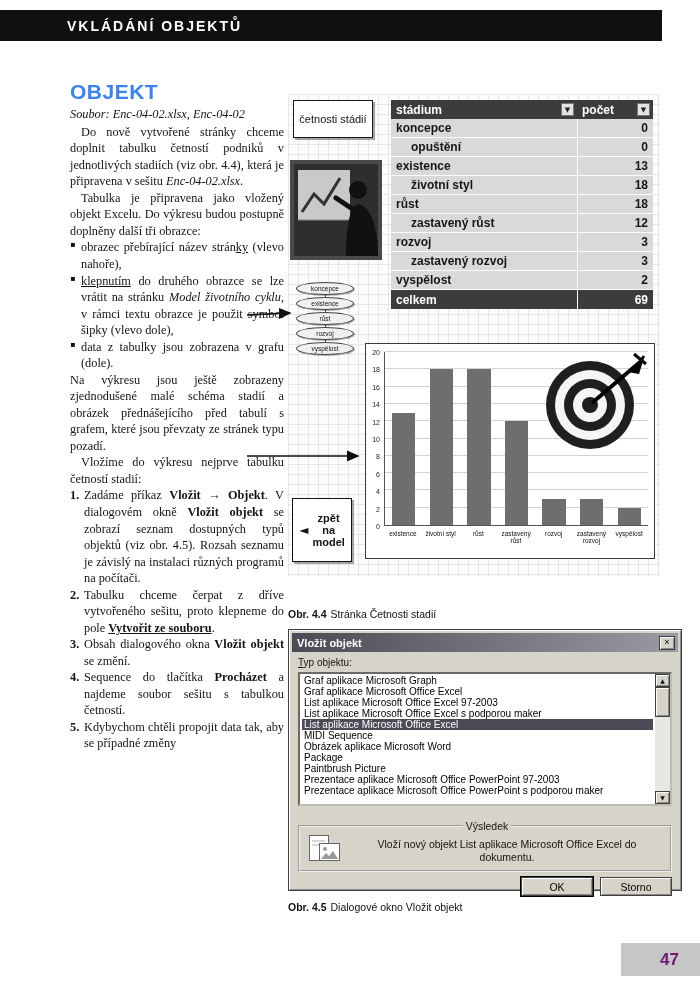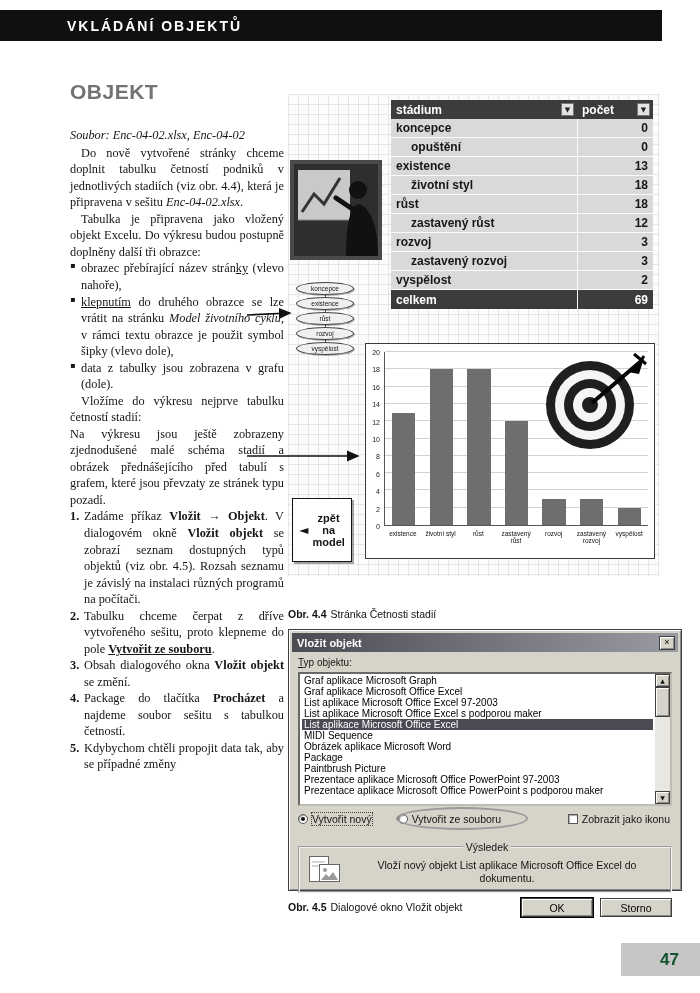--- a/index.html
+++ b/index.html
@@ -9,22 +9,22 @@
 
   
   .topbar{position:absolute;left:0;top:10px;width:662px;height:31px;background:#101010;
           display:flex;align-items:center;padding-left:67px;}
   .topbar-title{color:#fff;font-family:"Liberation Sans",sans-serif;font-weight:bold;
           font-size:14px;letter-spacing:2px;}
 
   
   .article{position:absolute;left:70px;top:78px;width:214px;font-size:12.3px;line-height:1.345;
            text-align:justify;}
-  .heading{font-family:"Liberation Sans",sans-serif;font-size:21px;color:#737373;
-           letter-spacing:.5px;margin-bottom:21px;font-weight:bold;}
+  .heading{font-family:"Liberation Sans",sans-serif;font-size:21px;color:#3b82f6;
+           letter-spacing:.5px;margin-bottom:0;font-weight:bold;}
   .fileline{margin-bottom:1px;}
   .first-indent{text-indent:11px;}
   .bullets{list-style:none;}
   .bullets li{position:relative;padding-left:11px;}
   .bullet-mark{position:absolute;left:0;top:1px;font-size:8px;font-family:"DejaVu Sans",sans-serif;}
   .step{display:flex;}
   .step-num{flex:0 0 14px;font-weight:bold;}
   .step-text{flex:1;text-align:justify;}
 
   
@@ -117,21 +117,21 @@
   .result-text{font-size:10.5px;line-height:1.25;}
   .btn-row{display:flex;justify-content:flex-end;gap:7px;margin-top:5px;}
   .dlg-btn{width:72px;height:19px;background:#d6d3c9;border:1px solid #404040;
     box-shadow:inset 1px 1px 0 #fff,inset -1px -1px 0 #8a8a8a;font-family:"Liberation Sans",sans-serif;
     font-size:10.5px;display:flex;align-items:center;justify-content:center;padding:0;}
   .dlg-btn.default{outline:1px solid #000;}
 
   
   .pagenum{position:absolute;left:621px;top:943px;width:79px;height:33px;background:#c6c6c6;display:flex;
     align-items:center;justify-content:flex-end;padding-right:21px;font-family:"Liberation Sans",sans-serif;
-    font-weight:bold;font-size:17px;color:#14532d;}
+    font-weight:bold;font-size:17px;color:#701a75;}
 
   .arrows-overlay{position:absolute;left:0;top:0;pointer-events:none;}
 </style>
 </head>
 <body>
 
 <div class="page">
 
   <header class="topbar">
     <span class="topbar-title">VKLÁDÁNÍ OBJEKTŮ</span>
@@ -140,47 +140,50 @@
   <section class="article">
     <h1 class="heading">OBJEKT</h1>
     <p class="fileline"><span style="font-style: italic;">Soubor: Enc-04-02.xlsx, Enc-04-02</span></p>
     <p class="para first-indent"><span>Do nově vytvořené stránky chceme doplnit tabulku četností podniků v jednotlivých stadiích (viz obr. 4.4), která je připravena v sešitu </span><span style="font-style: italic;">Enc-04-02.xlsx</span><span>.</span></p>
     <p class="para first-indent"><span>Tabulka je připravena jako vložený objekt Excelu. Do výkresu budou postupně doplněny další tři obrazce:</span></p>
     <ul class="bullets" id="bullets">
         <li><span class="bullet-mark">▪</span><span>obrazec přebírající název strán</span><span style="text-decoration: underline;">ky</span><span> (vlevo nahoře),</span></li>
         <li><span class="bullet-mark">▪</span><span style="text-decoration: underline;">klepnutím</span><span> do druhého obrazce se lze vrátit na stránku </span><span style="font-style: italic;">Model životního cyklu</span><span>, v rámci textu obrazce je použit symbol šipky (vlevo dole),</span></li>
         <li><span class="bullet-mark">▪</span><span>data z tabulky jsou zobrazena v grafu (dole).</span></li>
       </ul>
+    <p class="para"><span>Na výkresu jsou ještě zobrazeny zjednodušené malé schéma stadií a obrázek přednášejícího před tabulí s grafem, které jsou převzaty ze stránek typu pozadí.</span></p>
     <p class="para first-indent"><span>Vložíme do výkresu nejprve tabulku četností stadií:</span></p>
-    <p class="para"><span>Na výkresu jsou ještě zobrazeny zjednodušené malé schéma stadií a obrázek přednášejícího před tabulí s grafem, které jsou převzaty ze stránek typu pozadí.</span></p>
     <div id="steps">
         <div class="step">
           <span class="step-num">1.</span>
           <span class="step-text"><span>Zadáme příkaz </span><span style="font-weight: bold;">Vložit → Objekt</span><span>. V dialogovém okně </span><span style="font-weight: bold;">Vložit objekt</span><span> se zobrazí seznam dostupných typů objektů (viz obr. 4.5). Rozsah seznamu je závislý na instalaci různých programů na počítači.</span></span>
         </div>
         <div class="step">
           <span class="step-num">2.</span>
           <span class="step-text"><span>Tabulku chceme čerpat z dříve vytvořeného sešitu, proto klepneme do pole </span><span style="font-weight: bold; text-decoration: underline;">Vytvořit ze souboru</span><span>.</span></span>
         </div>
         <div class="step">
           <span class="step-num">3.</span>
           <span class="step-text"><span>Obsah dialogového okna </span><span style="font-weight: bold;">Vložit objekt</span><span> se změní.</span></span>
         </div>
         <div class="step">
           <span class="step-num">4.</span>
-          <span class="step-text"><span>Package do tlačítka </span><span style="font-weight: bold;">Procházet</span><span> a najdeme soubor sešitu s tabulkou četností.</span></span>
+          <span class="step-text"><span>Sequence do tlačítka </span><span style="font-weight: bold;">Procházet</span><span> a najdeme soubor sešitu s tabulkou četností.</span></span>
         </div>
         <div class="step">
           <span class="step-num">5.</span>
           <span class="step-text"><span>Kdybychom chtěli propojit data tak, aby se případné změny</span></span>
         </div>
       </div>
   </section>
 
   <section class="figure44">
+    <div class="label-box">
+      <span>četnosti stádií</span>
+    </div>
 
     <div class="freq-table" id="freq-table">
         <div class="t-row t-head">
           <div class="t-hcell">
             <span>stádium</span>
             <span class="filter-btn">▼</span>
           </div>
           <div class="t-hcell">
             <span>počet</span>
             <span class="filter-btn">▼</span>
@@ -358,37 +361,20 @@
         <div class="scrollbar">
           <div class="sb-btn">
             <span>▲</span>
           </div>
           <div class="sb-thumb"></div>
           <div class="sb-btn sb-down">
             <span>▼</span>
           </div>
         </div>
       </div>
-      <div class="radio-row">
-        <div class="radio-group">
-          <span class="radio">
-              <span class="dot"></span>
-            </span>
-          <span class="focusring">Vytvořit nový</span>
-        </div>
-        <div class="radio-group rg2">
-          <span class="radio"></span>
-          <span>Vytvořit ze souboru</span>
-        </div>
-        <div class="ellipse-annotation"></div>
-        <div class="check-group">
-          <span class="checkbox"></span>
-          <span>Zobrazit jako ikonu</span>
-        </div>
-      </div>
       <fieldset class="result-group">
         <legend>Výsledek</legend>
         <div class="result-inner">
           <span class="result-icon">
             <svg viewBox="0 0 34 30" width="34" height="30">
               <rect x="1.5" y="1.5" width="19" height="25" fill="#fff" stroke="#666"></rect>
               <line x1="4" y1="7" x2="17" y2="7" stroke="#aaa"></line>
               <line x1="4" y1="11" x2="17" y2="11" stroke="#aaa"></line>
               <rect x="11.5" y="9.5" width="20" height="17" fill="#fff" stroke="#666"></rect>
               <circle cx="17" cy="15" r="2" fill="#999"></circle>

